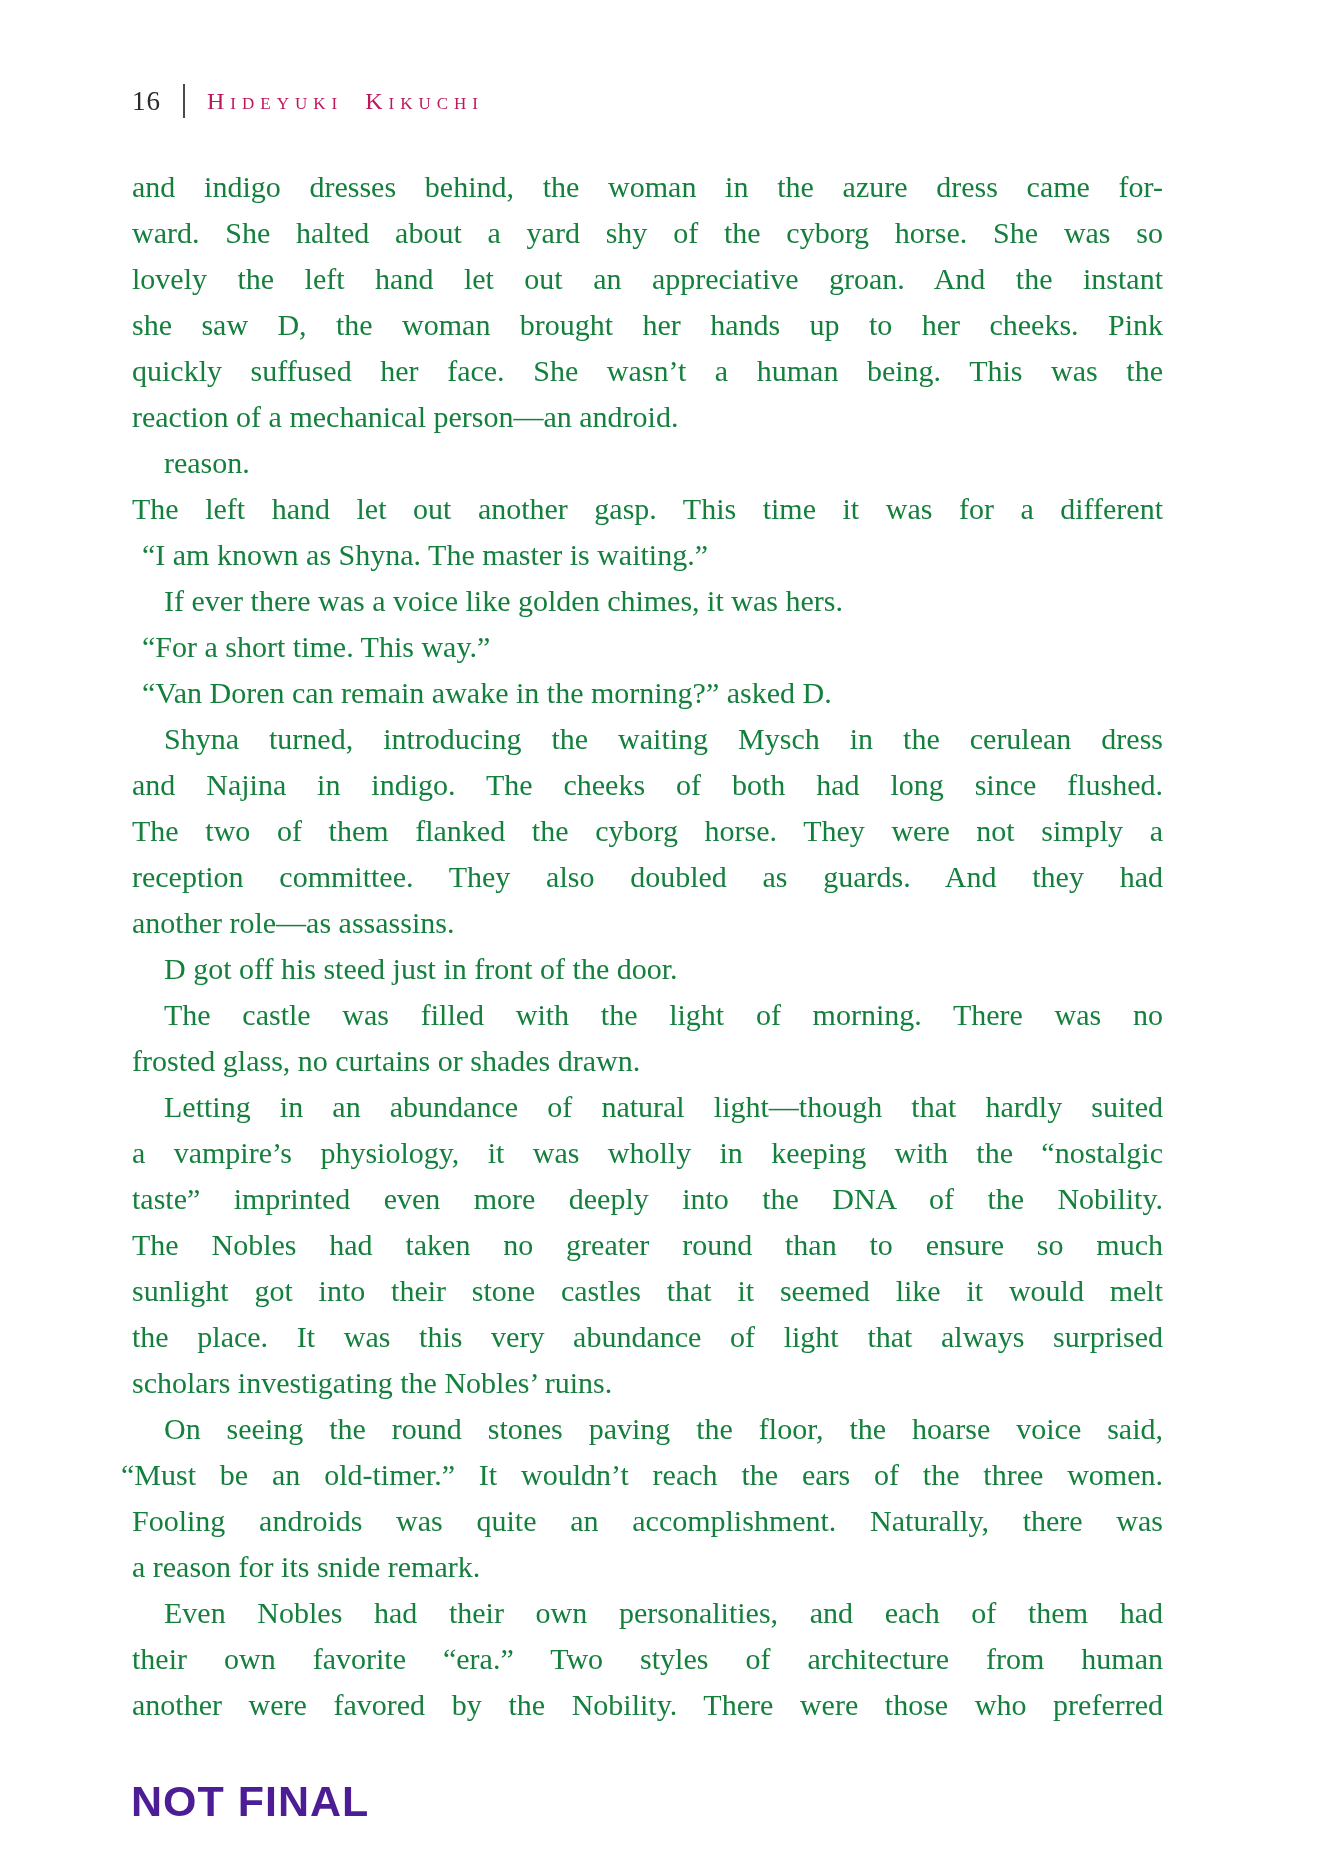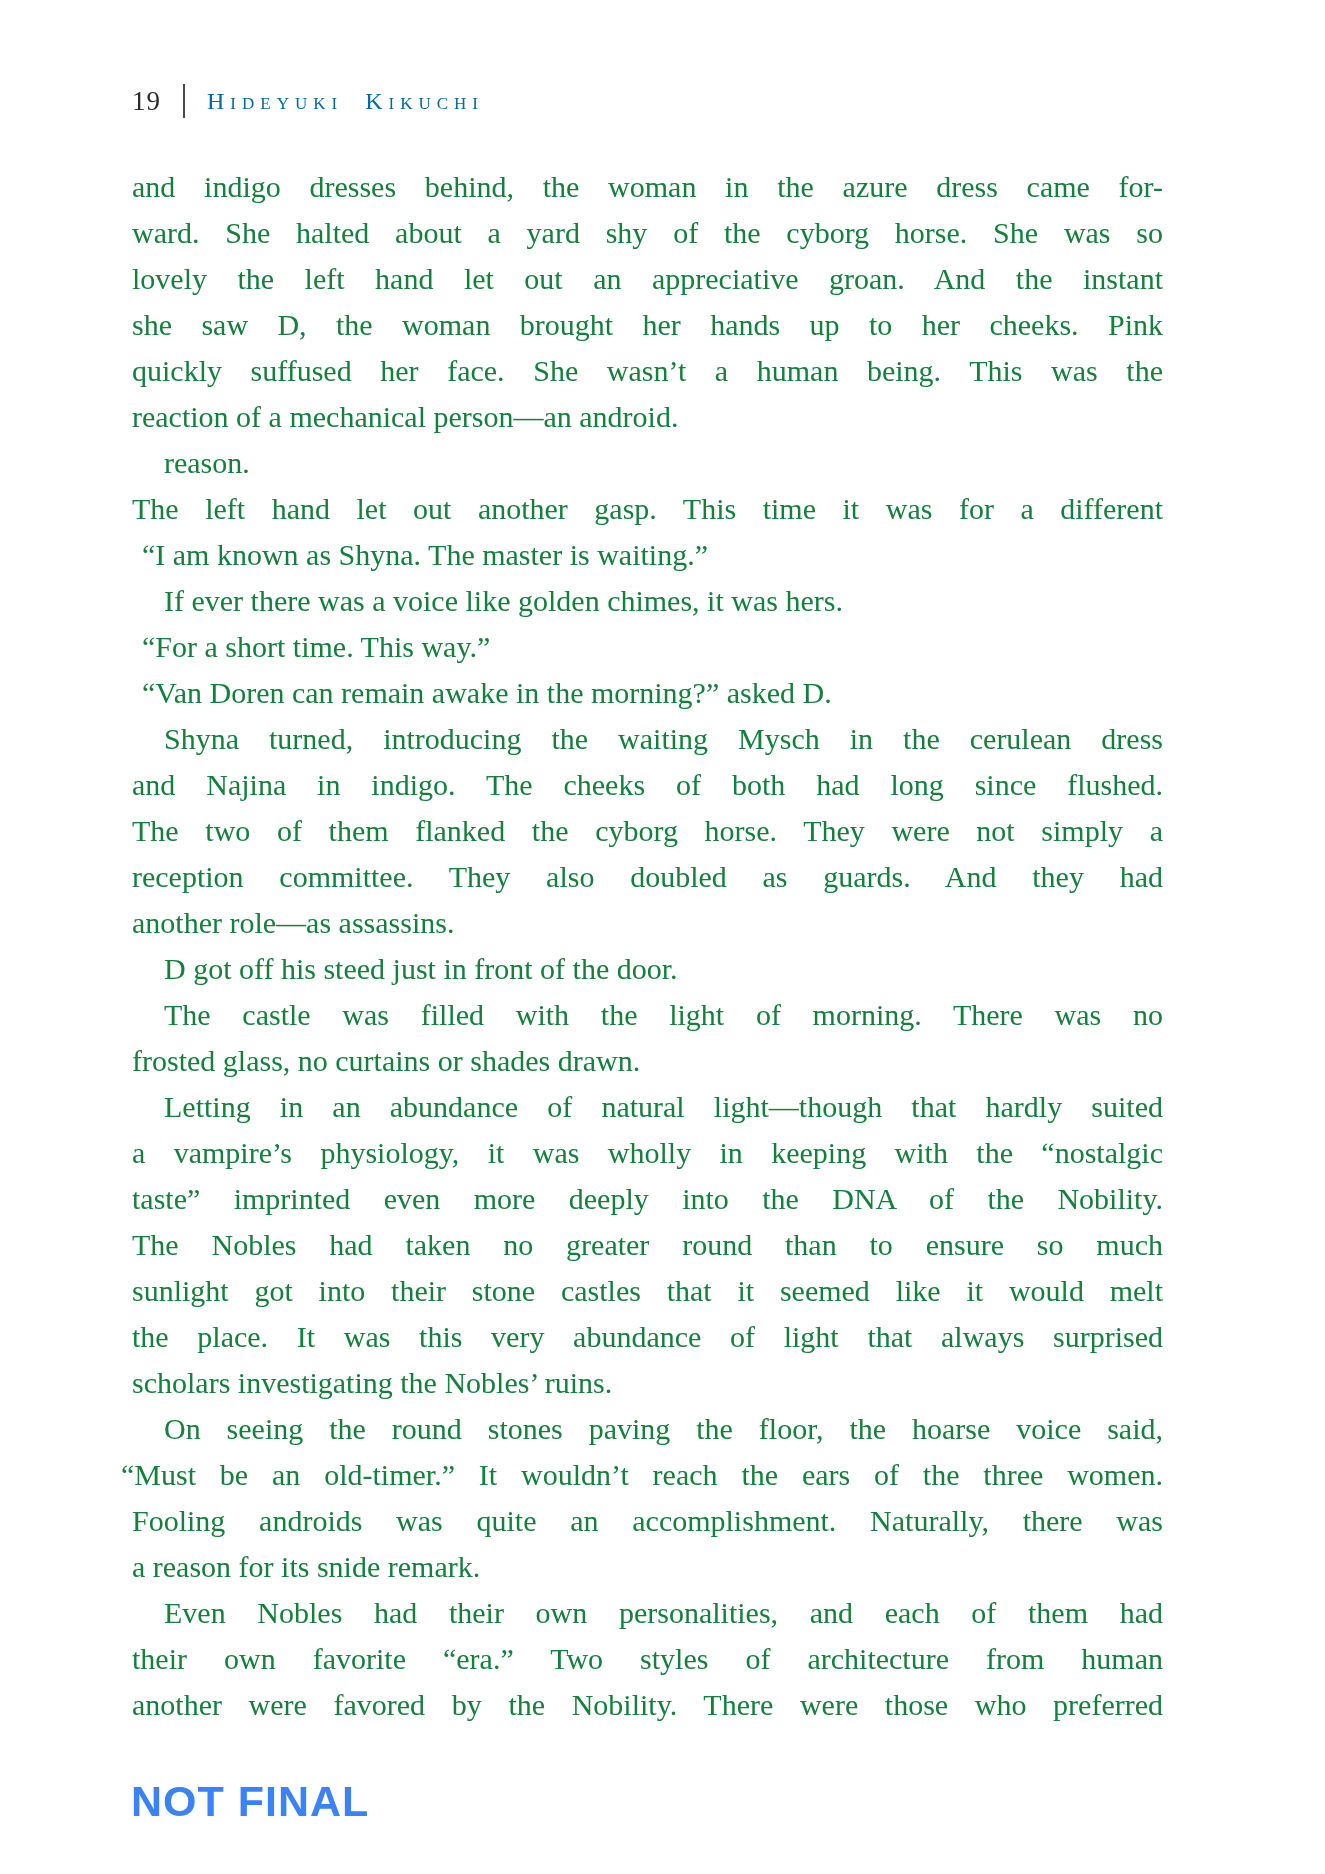--- a/index.html
+++ b/index.html
@@ -29,21 +29,21 @@
   .header-divider {
     width: 2px; height: 34px;
     background: #4a4a4a;
     margin: 0 22px;
   }
   .author {
     font-variant: small-caps;
     font-size: 24px;
     letter-spacing: 6px;
     word-spacing: 10px;
-    color: #0369a1;
+    color: #be185d;
   }
 
   
   .page-body {
     position: absolute;
     top: 164px; left: 132px;
     width: 1031px;
     font-size: 30px;
     line-height: 46px;
     color: #15803d;
@@ -64,30 +64,30 @@
 
   
   .watermark {
     position: absolute;
     top: 1780px; left: 131px;
     font-family: "Liberation Sans", sans-serif;
     font-weight: bold;
     font-size: 43px;
     line-height: 43px;
     letter-spacing: 1px;
-    color: #3b82f6;
+    color: #4c1d95;
   }
 </style>
 </head>
 <body>
 
 <div class="page">
 
   <header class="page-header">
-    <span class="page-number">19</span>
+    <span class="page-number">16</span>
     <span class="header-divider"></span>
     <span class="author">Hideyuki Kikuchi</span>
   </header>
 
   <main class="page-body" id="body-text">
       <div class="para flush">
         <div class="line">and indigo dresses behind, the woman in the azure dress came for-</div>
         <div class="line">ward. She halted about a yard shy of the cyborg horse. She was so</div>
         <div class="line">lovely the left hand let out an appreciative groan. And the instant</div>
         <div class="line">she saw D, the woman brought her hands up to her cheeks. Pink</div>

